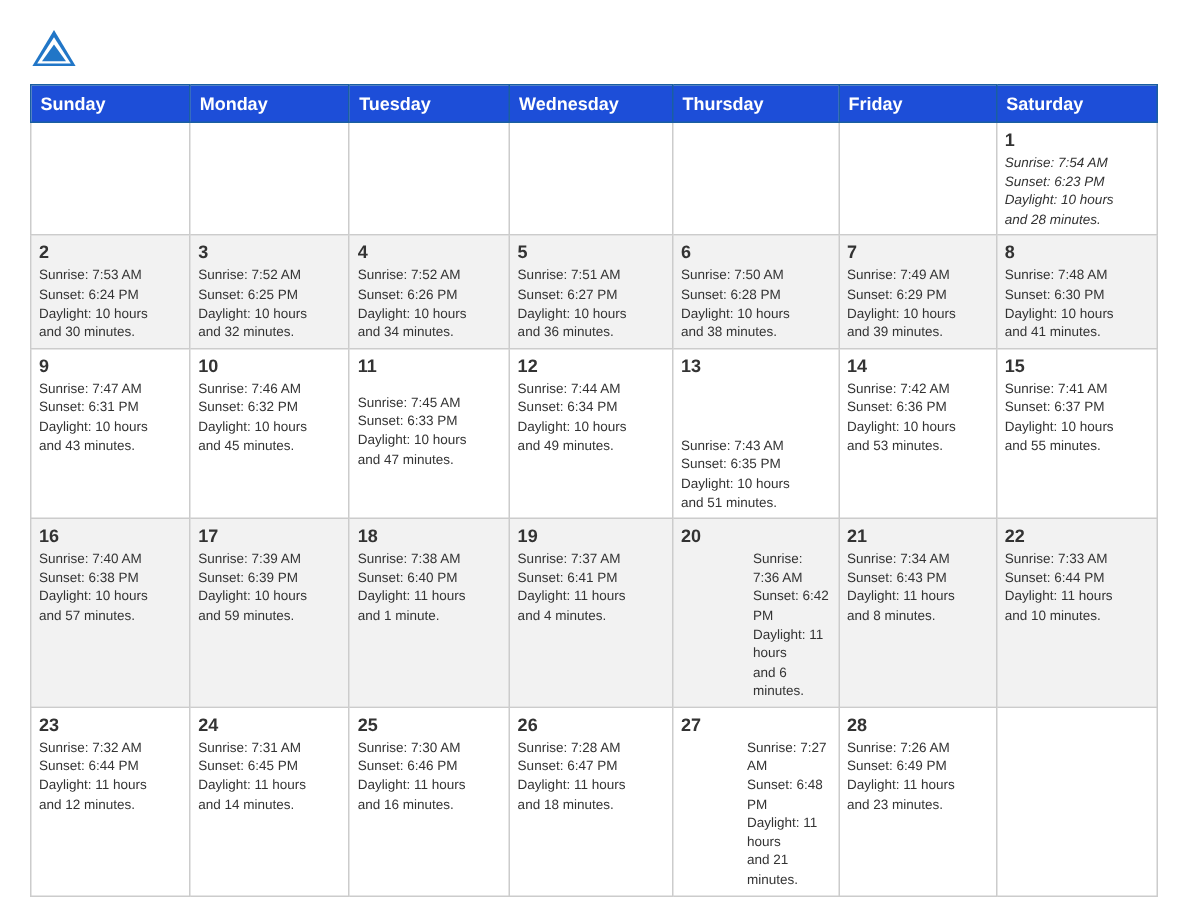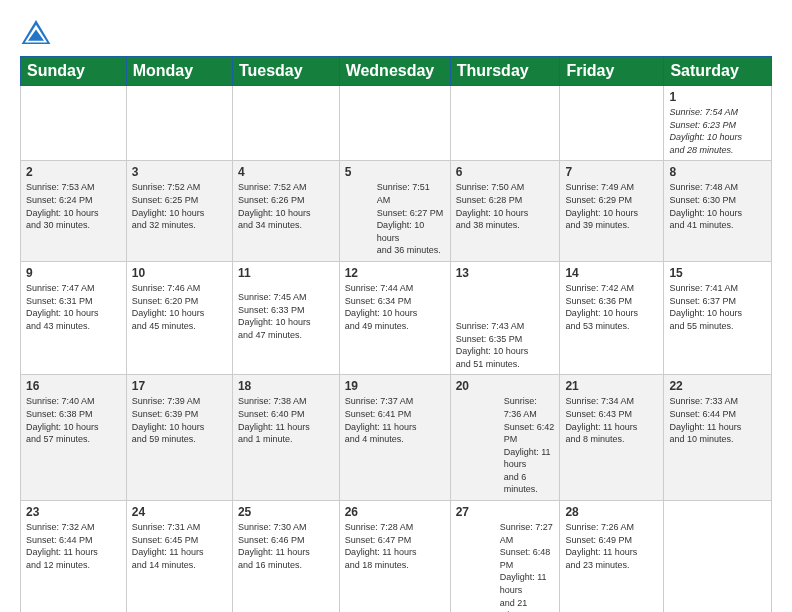--- a/index.html
+++ b/index.html
@@ -57,23 +57,23 @@
     .subtitle {
       font-size: 14px;
       color: #555;
     }
     .calendar {
       width: 100%;
       border-collapse: collapse;
       border: 1px solid #ccc;
     }
     .calendar th {
-      background: #15803d;
+      background: #1d4ed8;
       color: #fff;
-      font-size: 16px;
+      font-size: 12px;
       font-weight: bold;
       padding: 5px 6px;
       text-align: left;
       border: 1px solid #1a5fa0;
     }
     .calendar td {
       vertical-align: top;
       border: 1px solid #ccc;
       padding: 4px 5px;
       width: 113px;
@@ -180,21 +180,21 @@
           </td>
           <td>
             <span class="day-num">4</span>
             <div class="day-info" style="white-space: pre-line;">Sunrise: 7:52 AM
 Sunset: 6:26 PM
 Daylight: 10 hours
 and 34 minutes.</div>
           </td>
           <td>
             <span class="day-num">5</span>
-            <div class="day-info" style="white-space: pre-line; margin-left: 32px;">Sunrise: 7:51 AM
+            <div class="day-info" style="white-space: pre-line;">Sunrise: 7:51 AM
 Sunset: 6:27 PM
 Daylight: 10 hours
 and 36 minutes.</div>
           </td>
           <td>
             <span class="day-num">6</span>
             <div class="day-info" style="white-space: pre-line;">Sunrise: 7:50 AM
 Sunset: 6:28 PM
 Daylight: 10 hours
 and 38 minutes.</div>
@@ -218,21 +218,21 @@
           <td>
             <span class="day-num">9</span>
             <div class="day-info" style="white-space: pre-line;">Sunrise: 7:47 AM
 Sunset: 6:31 PM
 Daylight: 10 hours
 and 43 minutes.</div>
           </td>
           <td>
             <span class="day-num">10</span>
             <div class="day-info" style="white-space: pre-line;">Sunrise: 7:46 AM
-Sunset: 6:20 PM
+Sunset: 6:32 PM
 Daylight: 10 hours
 and 45 minutes.</div>
           </td>
           <td>
             <span class="day-num">11</span>
             <div class="day-info" style="white-space: pre-line; margin-top: 11px;">Sunrise: 7:45 AM
 Sunset: 6:33 PM
 Daylight: 10 hours
 and 47 minutes.</div>
           </td>

